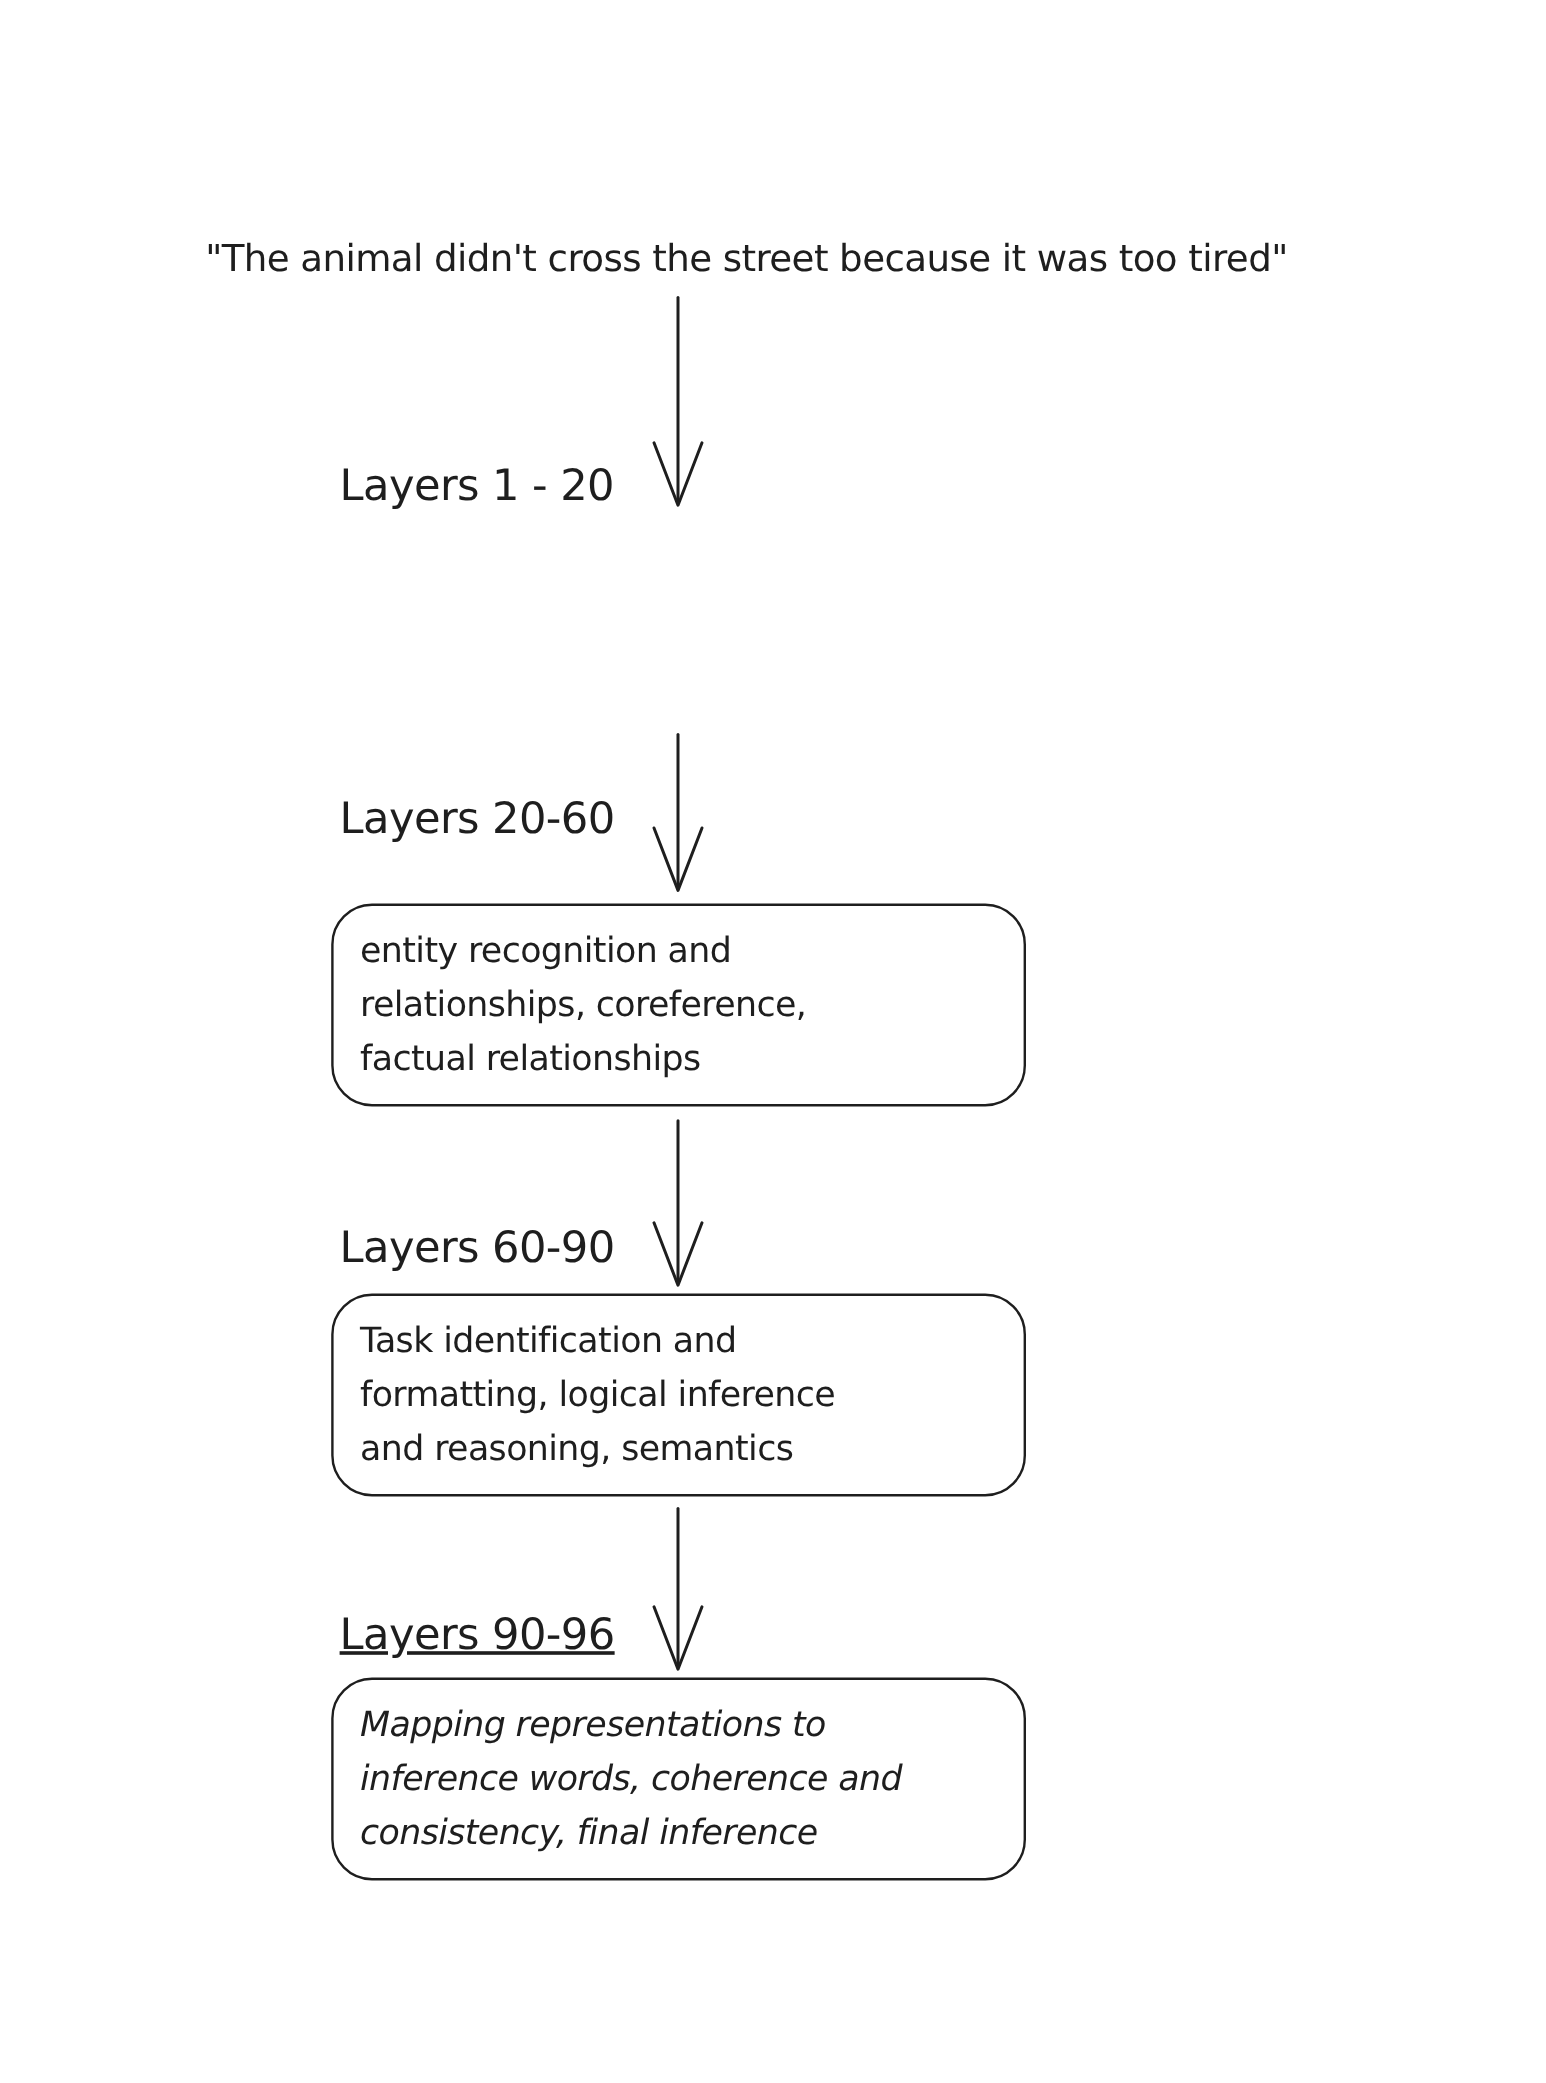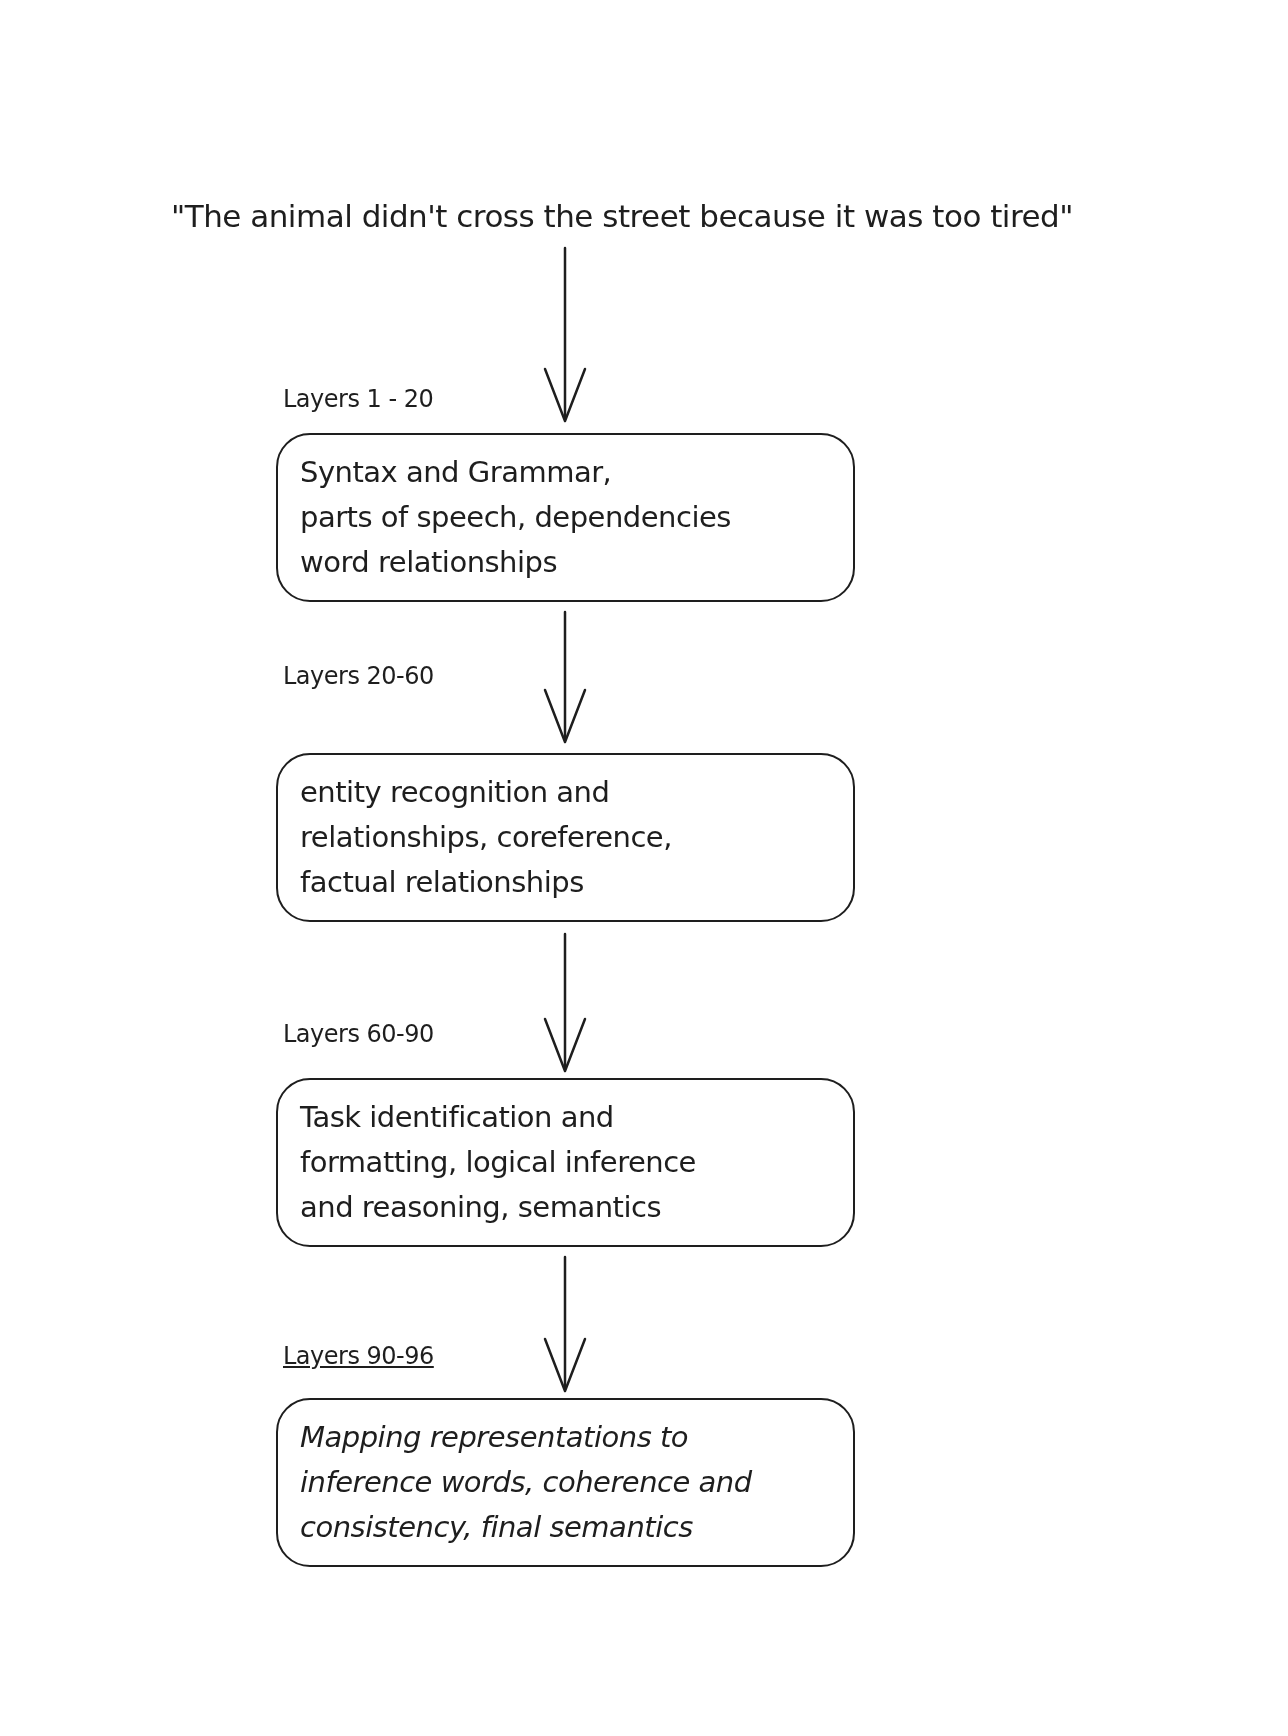--- a/index.html
+++ b/index.html
@@ -29,21 +29,21 @@
   .arrows {
     position: absolute;
     top: 0;
     left: 0;
     width: 1288px;
     height: 1736px;
   }
   .stage-label {
     position: absolute;
     left: 283px;
-    font-size: 24px;
+    font-size: 36px;
     letter-spacing: -0.5px;
     white-space: nowrap;
   }
   .box {
     position: absolute;
     left: 276px;
     width: 579px;
     height: 169px;
     box-sizing: border-box;
     border: 2.5px solid #1e1e1e;
@@ -90,40 +90,35 @@
       <line x1="565" y1="934" x2="565" y2="1068"></line>
       <polyline points="545,1019 565,1071 585,1019"></polyline>
     </g>
     <g>
       <line x1="565" y1="1257" x2="565" y2="1388"></line>
       <polyline points="545,1339 565,1391 585,1339"></polyline>
     </g>
   </svg>
 
   <div class="stage-label label-1">Layers 1 - 20</div>
-  <div class="box box-1">
-    <div class="line">Syntax and Grammar,</div>
-    <div class="line">parts of speech, dependencies</div>
-    <div class="line">word relationships</div>
-  </div>
 
   <div class="stage-label label-2">Layers 20-60</div>
   <div class="box box-2">
     <div class="line">entity recognition and</div>
     <div class="line">relationships, coreference,</div>
     <div class="line">factual relationships</div>
   </div>
 
   <div class="stage-label label-3">Layers 60-90</div>
   <div class="box box-3">
     <div class="line">Task identification and</div>
     <div class="line">formatting, logical inference</div>
     <div class="line">and reasoning, semantics</div>
   </div>
 
   <div class="stage-label label-4">Layers 90-96</div>
   <div class="box box-4">
     <div class="line">Mapping representations to</div>
     <div class="line">inference words, coherence and</div>
-    <div class="line">consistency, final semantics</div>
+    <div class="line">consistency, final inference</div>
   </div>
 
 </div>
 
 </body></html>

